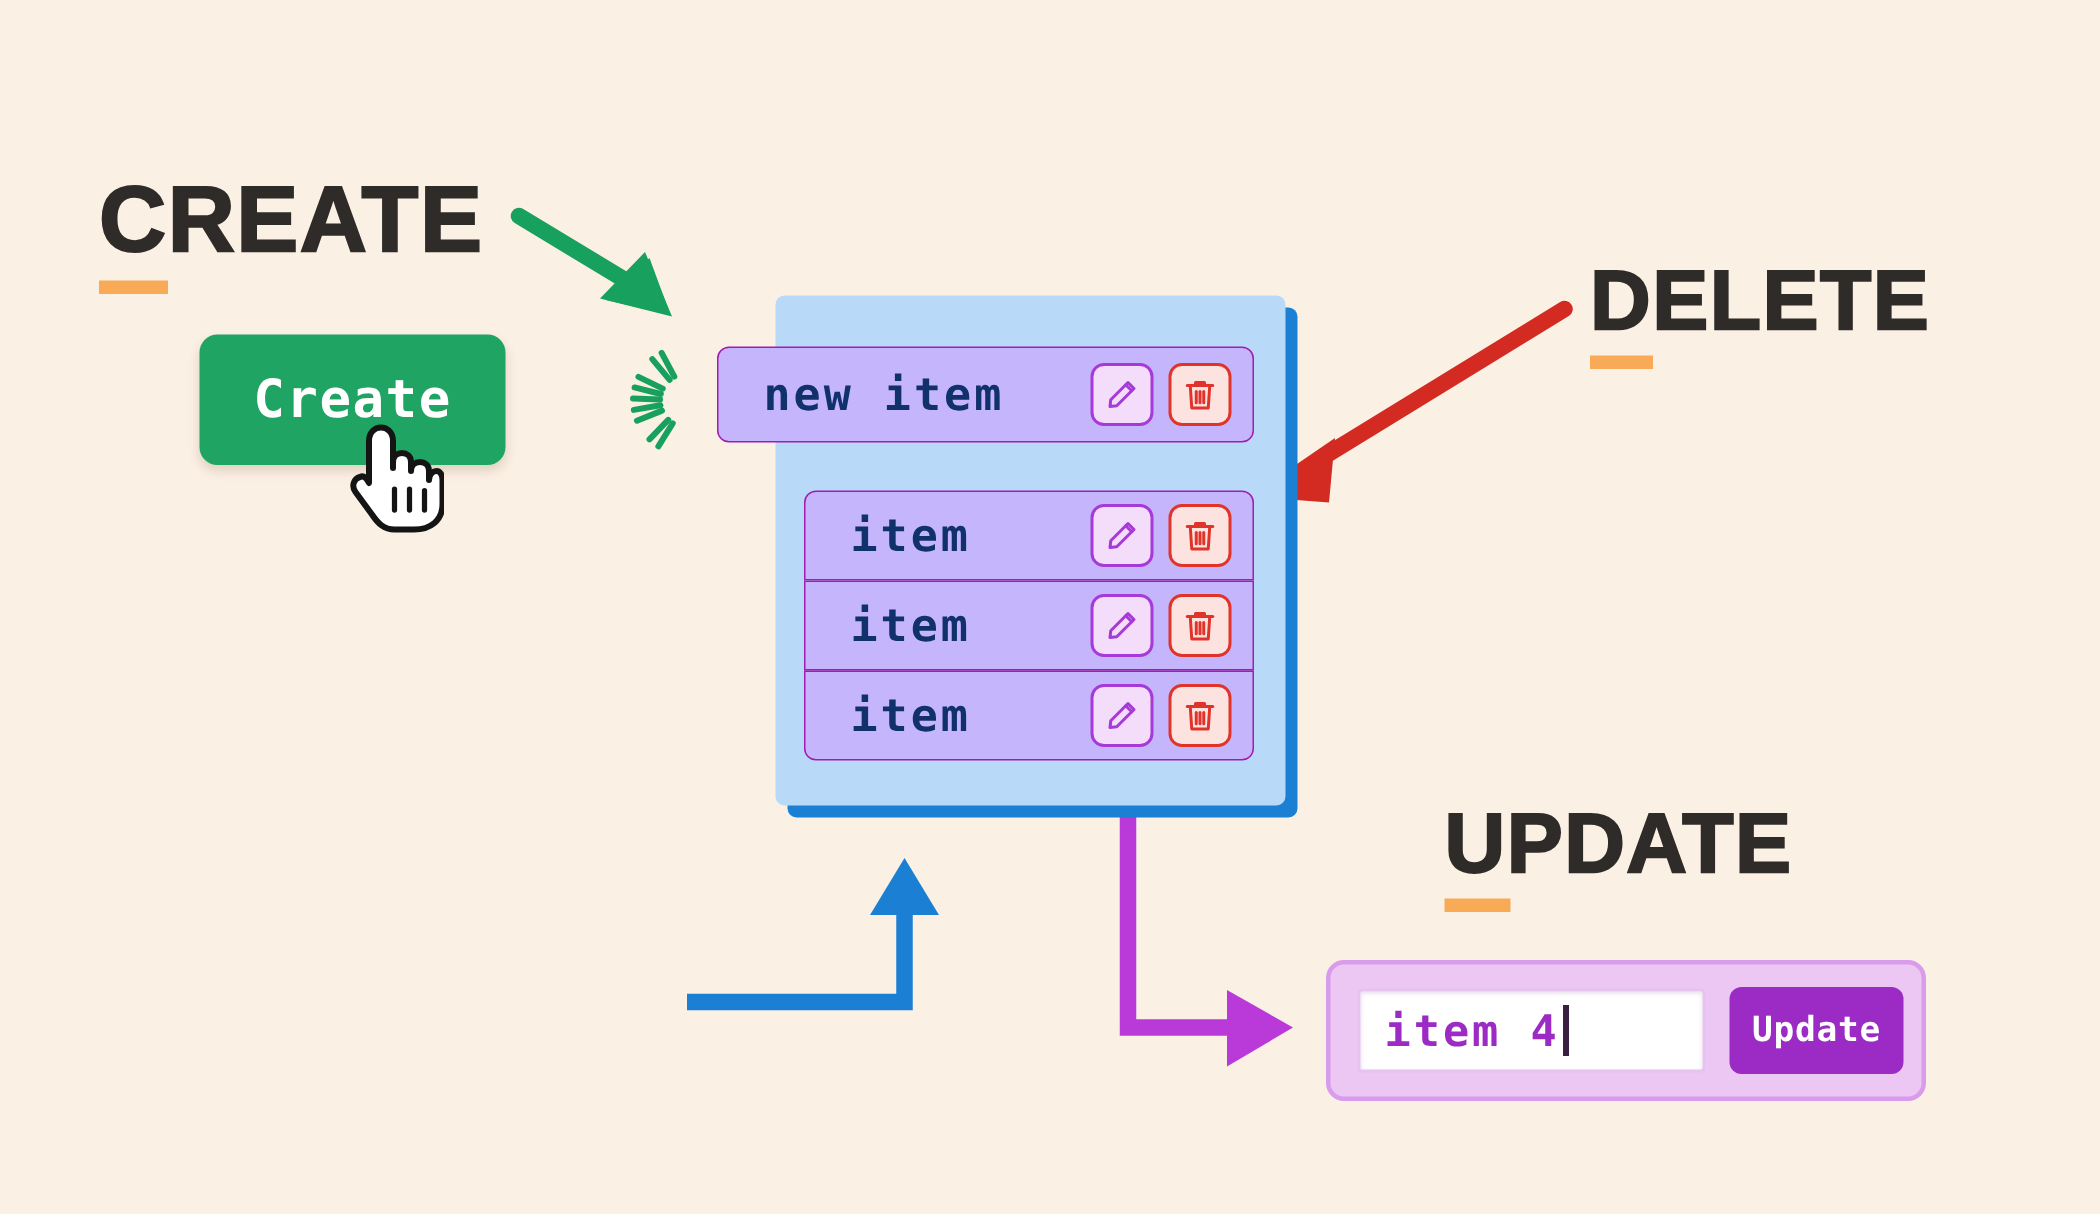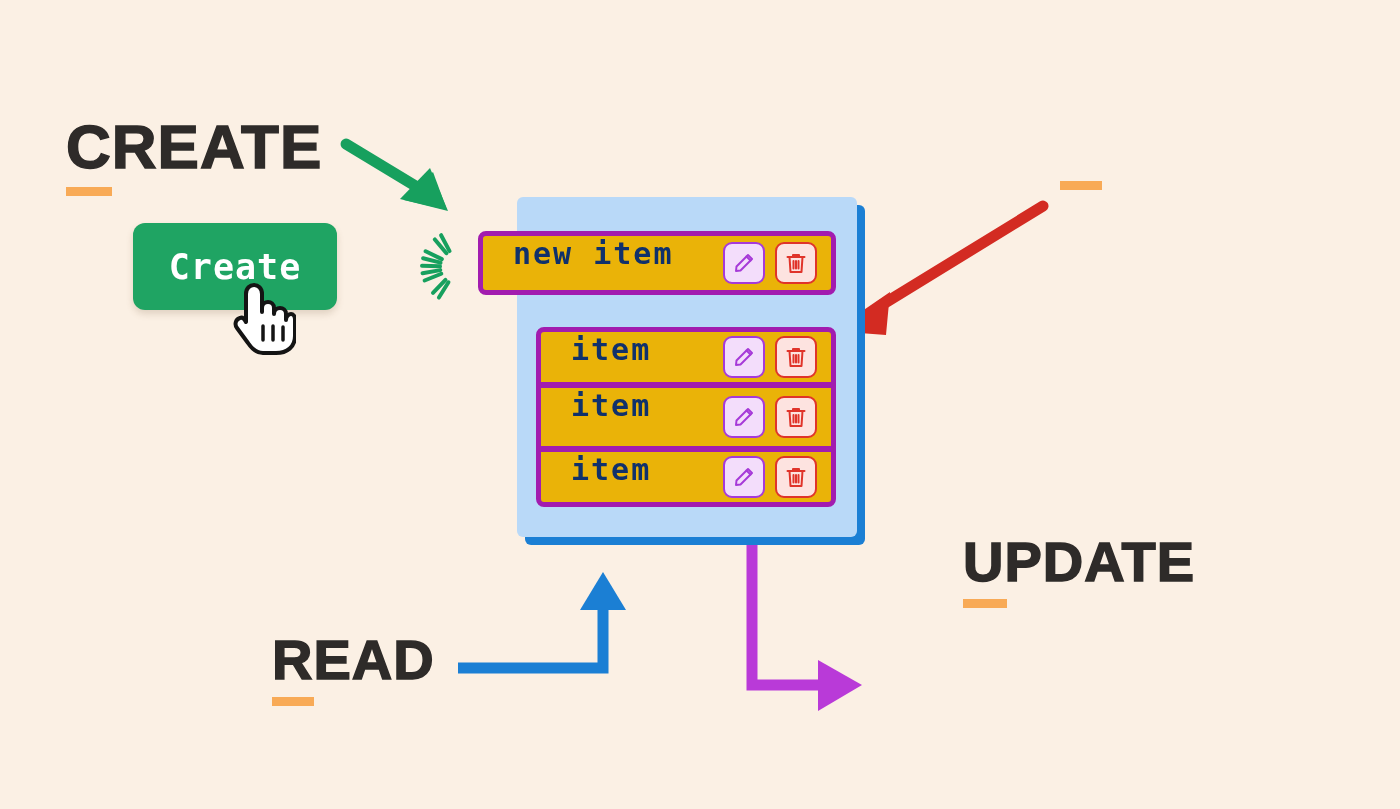--- a/index.html
+++ b/index.html
@@ -58,23 +58,23 @@
     position:absolute;left:525px;top:185px;width:340px;height:340px;
     background:#1b7fd4;border-radius:6px;
   }
   #list-panel{
     position:absolute;left:517px;top:177px;width:340px;height:340px;
     background:#b9d9f8;border-radius:6px;
   }
 
   .row{
     position:absolute;
-    background:#eab308;
-    border:5px solid #a21caf;
-    display:flex;
+    background:#c4b5fd;
+    border:1px solid #a21caf;
+    display:flex;align-items:center;
     box-sizing:border-box;
   }
   .row-text{
     font-family:"DejaVu Sans Mono", monospace;
     font-weight:bold;font-size:30px;color:#10316b;
     letter-spacing:2px;margin-left:30px;flex:1;
   }
   .row-actions{display:flex;align-items:center;gap:10px;margin-right:14px;}
 
   .icon-btn{
@@ -286,27 +286,33 @@
             <line x1="12" y1="10" x2="12" y2="17.5"></line>
             <line x1="14.5" y1="10" x2="14.5" y2="17.5"></line>
           </svg>
         </span>
       </span>
     </div>
 
   </div>
 
   <div class="label" id="label-delete">
+    <span>DELETE</span>
     <span class="bar"></span>
   </div>
 
-  <div class="label" id="label-read">
-    <span>READ</span>
-    <span class="bar"></span>
-  </div>
 
   <div class="label" id="label-update">
     <span>UPDATE</span>
     <span class="bar"></span>
   </div>
 
+  <div id="update-panel">
+    <div id="update-input">
+      <span id="update-input-value">item 4</span>
+      <span id="update-caret"></span>
+    </div>
+    <div id="update-button">
+      <span id="update-button-label">Update</span>
+    </div>
+  </div>
 
 </div>
 
 </body></html>

